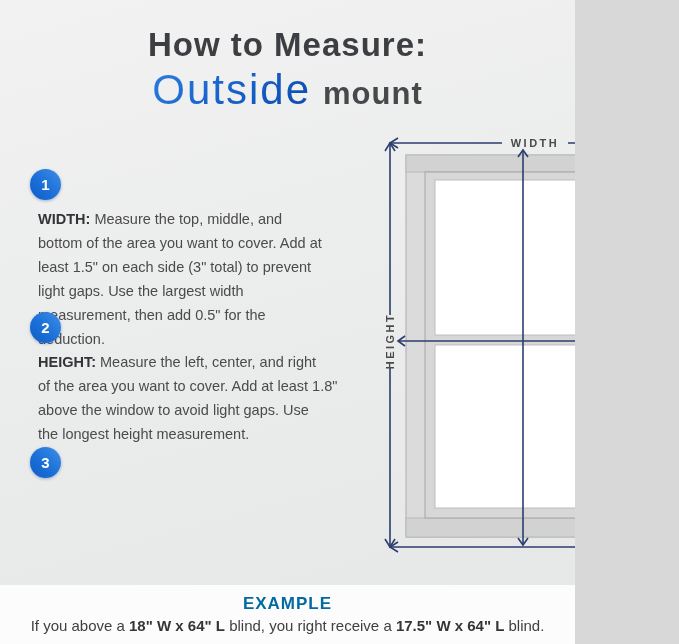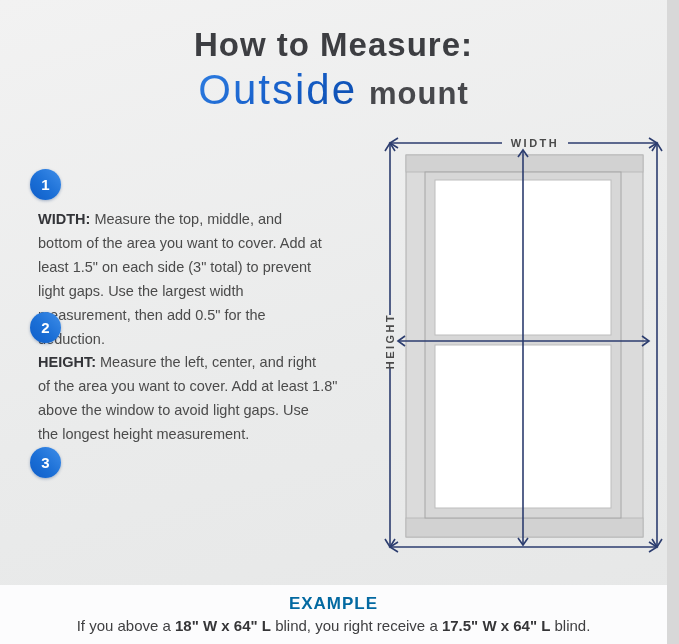--- a/index.html
+++ b/index.html
@@ -1,19 +1,19 @@
 <!DOCTYPE html>
 <html><head>
 <meta charset="utf-8">
 <style>
   * { margin: 0; padding: 0; box-sizing: border-box; }
   html, body { background: #d8d8d8; }
   .canvas {
     position: relative;
-    width: 667px;
+    width: 575px;
     height: 644px;
     overflow: hidden;
     background: linear-gradient(165deg, #f2f2f2 0%, #eaebeb 55%, #e6e7e7 100%);
     font-family: "Liberation Sans", sans-serif;
   }
 
   
   .title-block {
     position: absolute;
     top: 26px; left: 0; right: 0;

